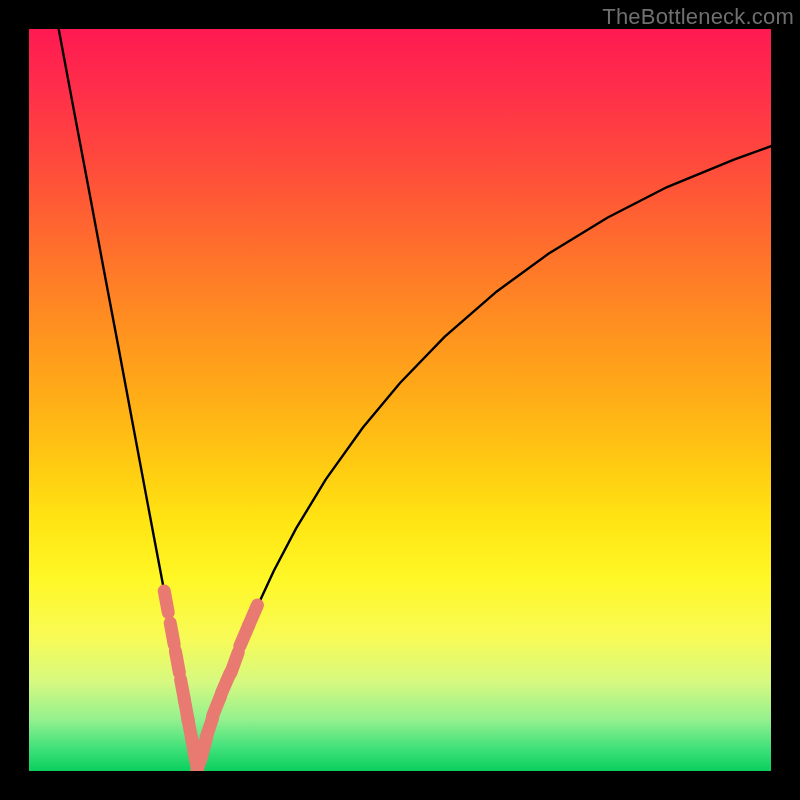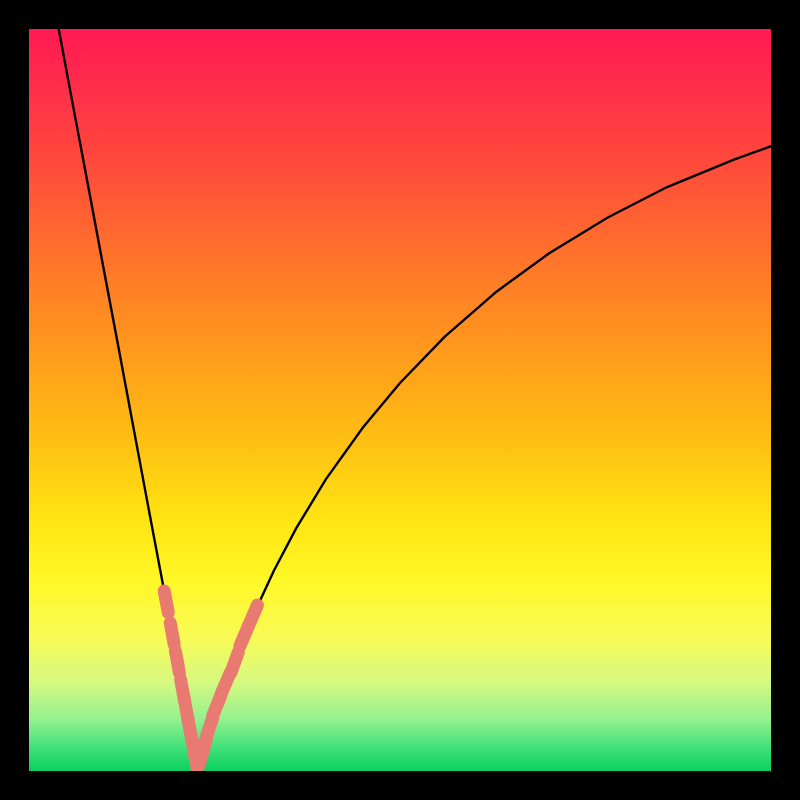--- a/index.html
+++ b/index.html
@@ -75,13 +75,14 @@
         <line x1="166.76" y1="745.86" x2="173.08" y2="724.79" stroke="#e87a72" stroke-width="13" stroke-linecap="round"></line>
         <line x1="171.44" y1="731.09" x2="177.30" y2="709.88" stroke="#e87a72" stroke-width="13" stroke-linecap="round"></line>
         <line x1="176.83" y1="709.40" x2="183.78" y2="688.53" stroke="#e87a72" stroke-width="13" stroke-linecap="round"></line>
         <line x1="183.64" y1="686.92" x2="191.81" y2="666.49" stroke="#e87a72" stroke-width="13" stroke-linecap="round"></line>
         <line x1="192.30" y1="664.55" x2="200.96" y2="644.33" stroke="#e87a72" stroke-width="13" stroke-linecap="round"></line>
         <line x1="201.80" y1="644.01" x2="209.27" y2="623.32" stroke="#e87a72" stroke-width="13" stroke-linecap="round"></line>
         <line x1="210.85" y1="617.07" x2="219.51" y2="596.85" stroke="#e87a72" stroke-width="13" stroke-linecap="round"></line>
         <line x1="228.42" y1="576.07" x2="219.75" y2="596.29" stroke="#e87a72" stroke-width="13" stroke-linecap="round"></line>
       </svg>
   </div>
+  <div class="watermark">TheBottleneck.com</div>
 </div>
 
 </body></html>

